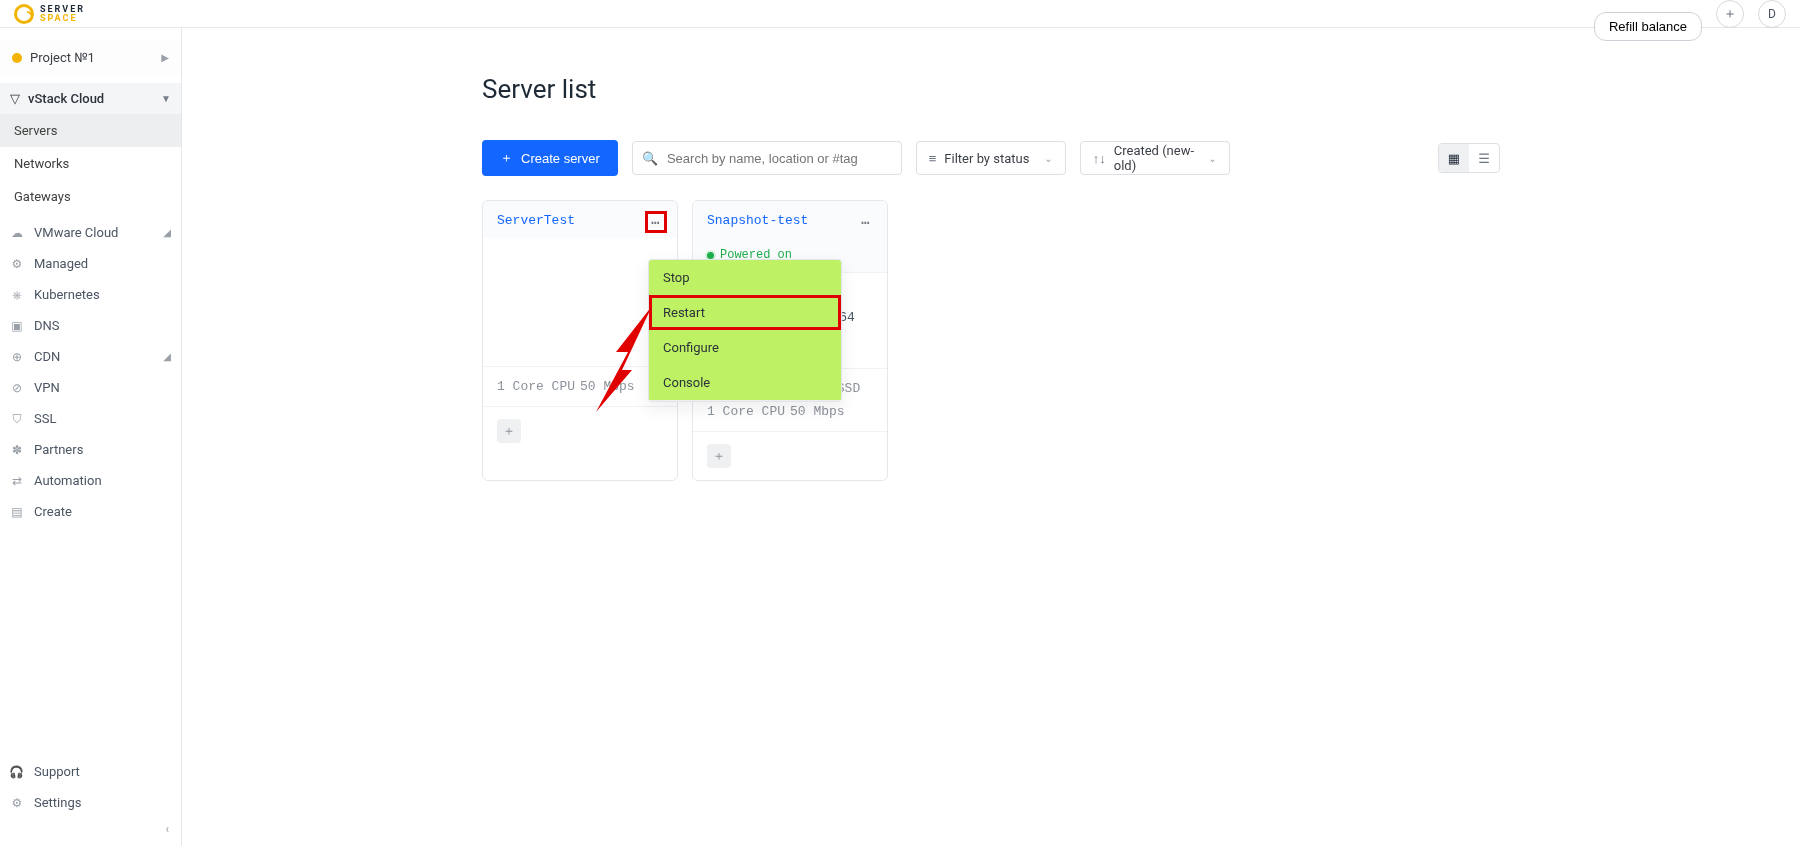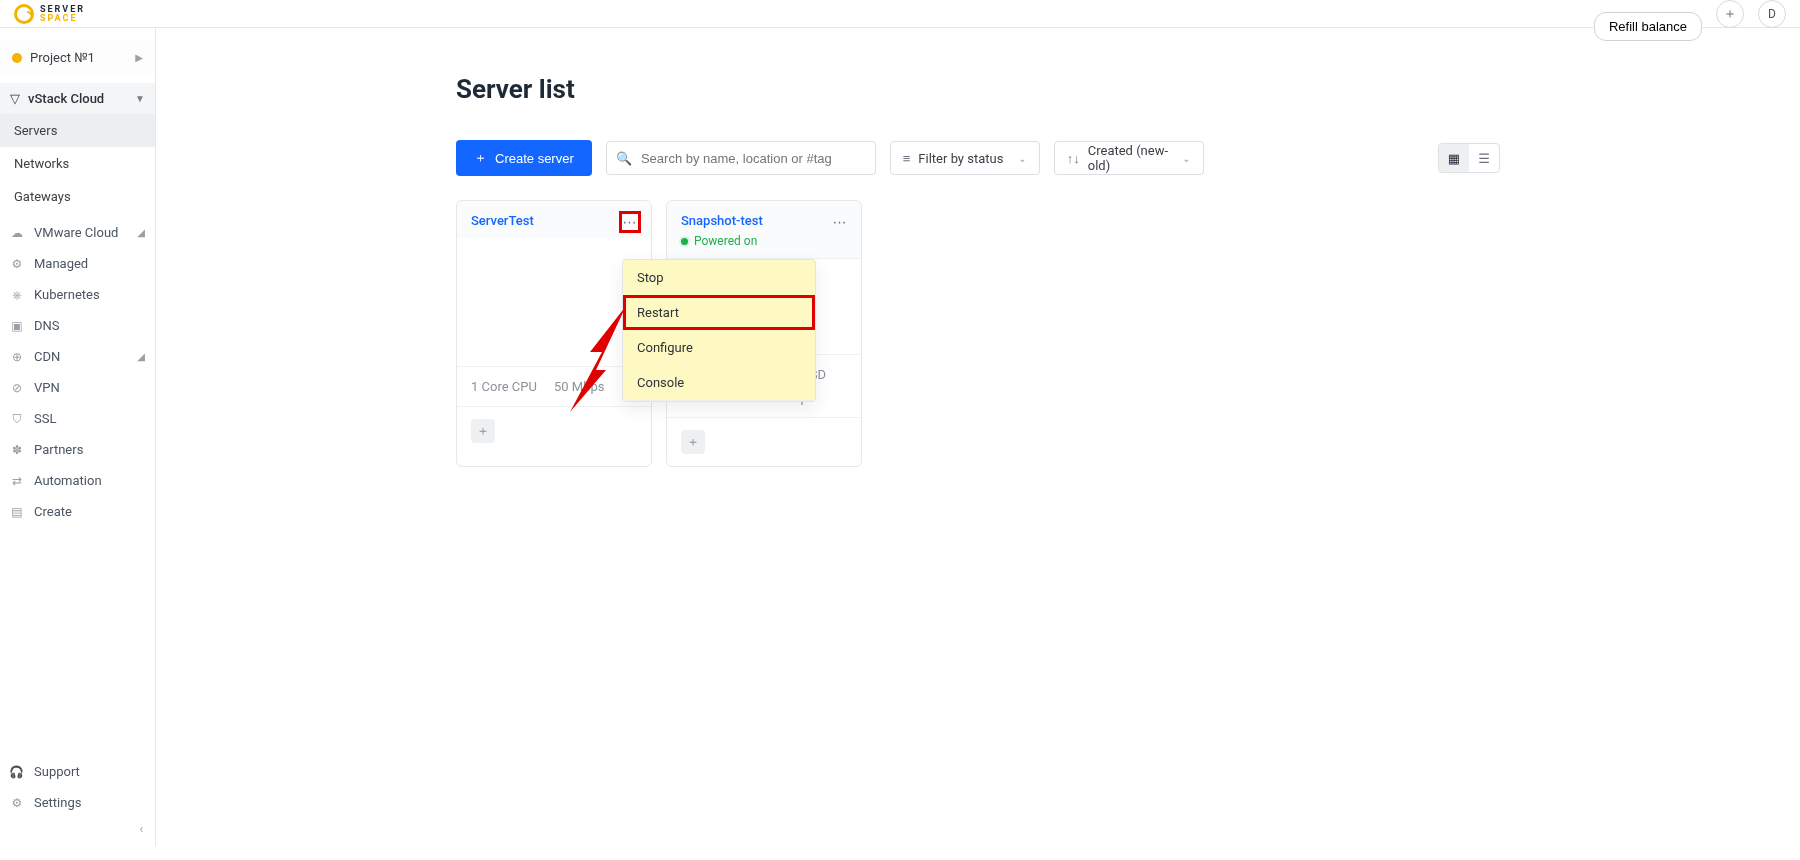--- a/index.html
+++ b/index.html
@@ -10,68 +10,68 @@
   .logo-ring { width: 20px; height: 20px; border: 3px solid #f2b400; border-radius: 50%; position: relative; }
   .logo-ring:before { content:""; position:absolute; left:4px; top:4px; width:8px; height:8px; border:2px solid #f2b400; border-left-color:transparent; border-bottom-color:transparent; border-radius:50%; transform:rotate(45deg);}
   .logo-text { font-size: 9px; letter-spacing: 2px; line-height: 9px; font-weight: 700; }
   .logo-text .line2 { color: #f2b400; }
   .topbar-right { display:flex; align-items:center; gap: 14px; }
   .btn-outline { border:1px solid #cdd2d8; background:#fff; padding: 6px 14px; border-radius:12px; cursor:pointer; font-size:13px;margin-top:26px; }
   .circle-btn { width:28px; height:28px; border:1px solid #d5d9de; border-radius:50%; display:flex; align-items:center; justify-content:center; cursor:pointer; color:#6b7280; font-size:14px; }
   .avatar { width:28px; height:28px; border:1px solid #d5d9de; border-radius:50%; display:flex; align-items:center; justify-content:center; font-size:12px; color:#4b5563;}
   
   .layout { display:flex; height: calc(860px - 42px); }
-  .sidebar { width: 156px; border-right:1px solid #e5e7eb; display:flex; flex-direction:column; padding-top:12px; position:relative; }
+  .sidebar { width: 182px; border-right:1px solid #e5e7eb; display:flex; flex-direction:column; padding-top:12px; position:relative; }
   .project-sel { display:flex; align-items:center; gap:8px; padding: 10px 12px; color:#3b3f46; cursor:pointer; background:#fdfdfd;}
   .project-dot { width:10px;height:10px;border-radius:50%; background:#f2b400;}
   .project-caret { margin-left:auto; color:#9aa0a7; font-size:10px;}
   .section-head { display:flex; align-items:center; gap:8px; padding: 8px 10px; background:#f4f5f7; cursor:pointer; margin-top:8px; color:#2d333b; font-weight:500;}
   .section-head .caret { margin-left:auto; color:#787f88; font-size:10px;}
   .sub-item { padding: 9px 14px; color:#404040; cursor:pointer; }
   .sub-item.active { background:#eceeef; }
   .nav-list { margin-top:4px; flex: 0 0 auto;}
   .nav-item { display:flex; align-items:center; gap:10px; padding: 8px 10px; color:#4b5563; cursor:pointer;}
   .nav-item .icon { width:14px; color:#9aa0a7; font-size:12px; display:inline-flex; justify-content:center;}
   .nav-item .caret { margin-left:auto; color:#9aa0a7; font-size:10px;}
   .sidebar-bottom { margin-top:auto; padding-bottom: 28px;}
   .collapse-caret { position:absolute; bottom:10px; right:12px; color:#9aa0a7; font-size:12px; cursor:pointer;}
   
   .main { flex:1; padding: 46px 300px 40px 300px; position:relative; }
-  .page-title { font-size:26px; font-weight:700; margin-bottom: 36px; }
+  .page-title { font-size:26px; font-weight:400; margin-bottom: 36px; }
   .toolbar-row { display:flex; align-items:center; gap:14px; margin-bottom: 24px;}
   .btn-primary { background:#1366ff; color:#fff; border:none; border-radius:4px; padding:9px 18px; font-size:13px; cursor:pointer; display:flex; align-items:center; gap:8px;}
   .search-box { flex:0 0 270px; display:flex; align-items:center; border:1px solid #dcdfe3; border-radius:4px; padding:0 10px; height:34px;}
   .search-box input { border:none; outline:none; flex:1; font-size:13px; padding:6px 0;}
   .search-box .icon { color:#6b7280; font-size:13px; margin-right:8px;}
   .select-box { height:34px; border:1px solid #dcdfe3; border-radius:4px; padding:0 12px; display:flex; align-items:center; gap:8px; color:#3b3f46; font-size:13px; cursor:pointer;}
   .select-box.filter { flex:0 0 150px; }
   .select-box.sort { flex:0 0 150px; }
   .select-box .caret { margin-left:auto; color:#9aa0a7; font-size:10px;}
   .view-toggle { display:flex; border:1px solid #dcdfe3; border-radius:4px; overflow:hidden; height:30px; margin-left:auto;}
   .view-btn { width:30px; display:flex; align-items:center; justify-content:center; cursor:pointer; color:#6b7280; font-size:13px;}
   .view-btn.active { background:#eef0f2; color:#1f2a37;}
   
-  .cards { display:flex; gap:14px;}
+  .cards { display:flex; gap:14px;font-family:Liberation Mono, monospace;}
   .card { width:196px; border:1px solid #e5e7eb; border-radius:6px; display:flex; flex-direction:column; background:#fff; }
   .card-head { padding:12px 14px 10px; background:#fafbfc; border-top-left-radius:6px; border-top-right-radius:6px; position:relative;}
   .card-title { color:#1366ff; font-size:13px; font-weight:500;}
-  .card-status { font-size:12px; color:#1fae4c; margin-top:6px; display:flex; align-items:center; gap:6px;}
+  .card-status { font-size:12px; color:#1fae4c; margin-top:20px; display:flex; align-items:center; gap:6px;}
   .status-dot { width:7px; height:7px; border-radius:50%; background:#1fae4c; box-shadow: 0 0 0 2px #d9f3e2;}
   .kebab { position:absolute; top:10px; right:10px; width:22px; height:22px; display:flex; align-items:center; justify-content:center; color:#6b7280; cursor:pointer; font-size:14px; letter-spacing:1px;}
   .kebab.hl { border:3px solid #e10000; }
   .card-body { padding:14px 14px 12px; border-top:1px solid #f0f1f3; flex:1; }
   .body-line { display:flex; align-items:center; gap:9px; color:#4b5563; font-size:13px; margin-bottom:8px;}
   .body-line .lic { width:14px; text-align:center; color:#9aa0a7; font-size:12px;}
   .flag-us { width:13px; height:9px; display:inline-block; background: linear-gradient(#c8102e 0 33%, #fff 33% 66%, #0a3161 66% 100%); border-radius:1px;}
   .bsd-icon { color:#e24a4a; font-size:12px;}
   .card-specs { border-top:1px solid #f0f1f3; padding:12px 14px; display:grid; grid-template-columns: 1fr 1fr; row-gap:8px; color:#8c929a; font-size:13px;}
   .card-addon { border-top:1px solid #f0f1f3; padding:12px 14px;}
   .tiny-add { width:24px; height:24px; border-radius:4px; background:#eef0f2; display:flex; align-items:center; justify-content:center; color:#8c929a; cursor:pointer;}
   
-  .dropdown { position:absolute; left:466px; top:231px; width:194px; background:#fef9c3; border:1px solid #e1e4e8; border-radius:4px; box-shadow: 0 6px 18px rgba(20,30,50,0.08); z-index:10;}
+  .dropdown { position:absolute; left:466px; top:231px; width:194px; background:#bef264; border:1px solid #e1e4e8; border-radius:4px; box-shadow: 0 6px 18px rgba(20,30,50,0.08); z-index:10;}
   .dd-item { padding:10px 14px; font-size:13px; color:#2d333b; cursor:pointer;}
   .dd-item.hl { outline:3px solid #e10000; outline-offset:-3px; }
   .dd-sep { height:1px; background:#eceeef;}
   .dd-item.danger { color:#e83a3a;}
   
   .arrow { position:absolute; left:400px; top:264px; z-index:11; pointer-events:none;}
 </style>
 </head>
 <body>
 

